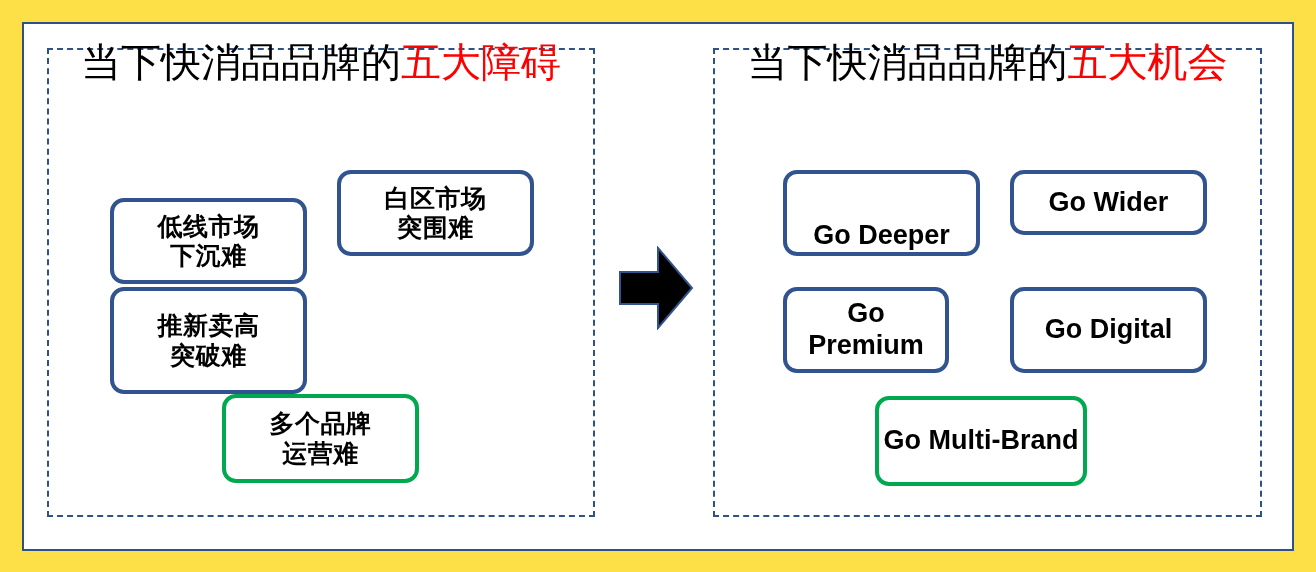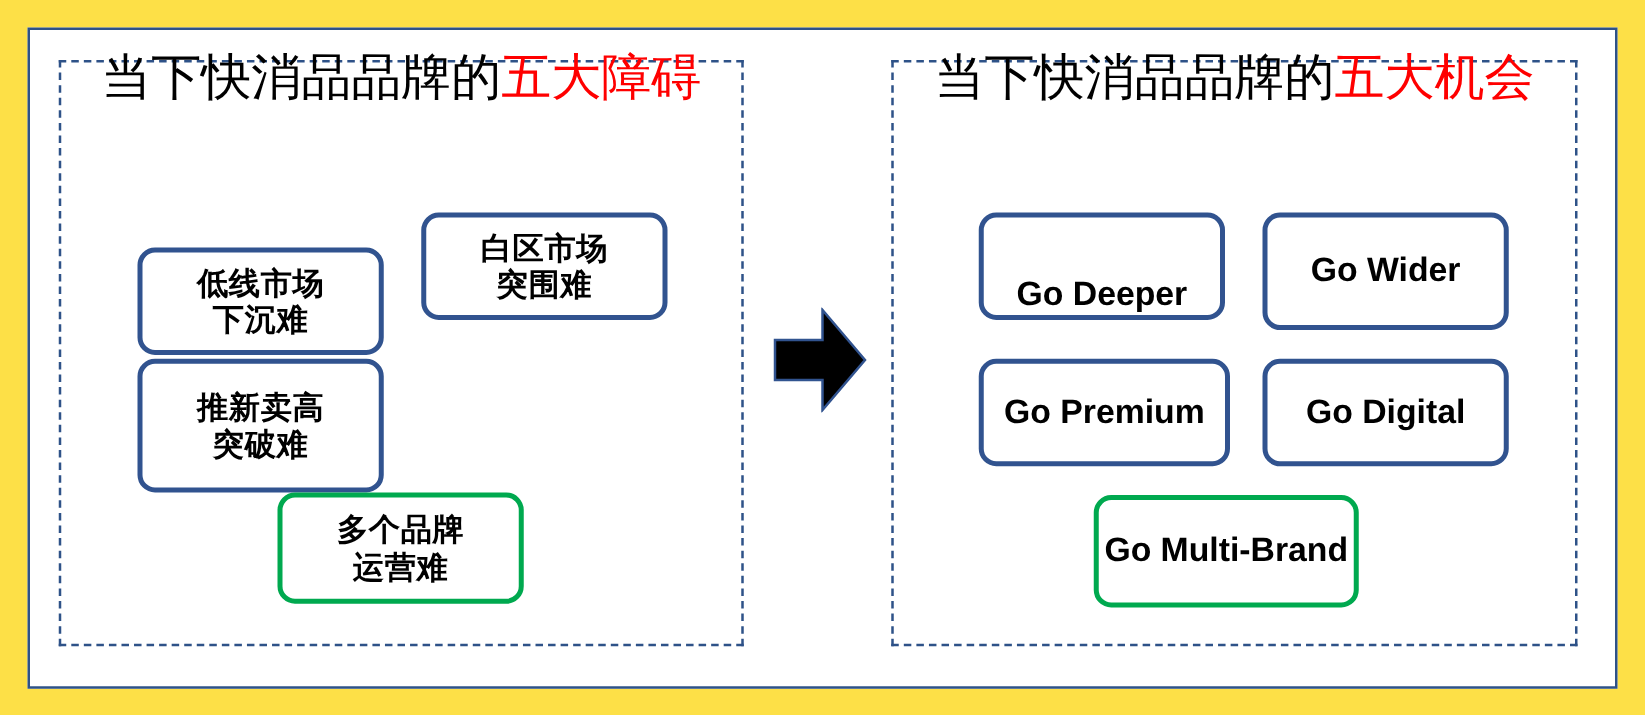--- a/index.html
+++ b/index.html
@@ -86,22 +86,22 @@
 
   
   .c-l-r1c1 { left: 110px; top: 170px; width: 197px; height: 86px; margin-top: 28px; }
   .c-l-r1c2 { left: 337px; top: 170px; width: 197px; height: 86px; }
   .c-l-r2c1 { left: 110px; top: 287px; width: 197px; height: 107px; }
   .c-l-r2c2 { left: 337px; top: 287px; width: 197px; height: 86px; }
   .c-l-r3   { left: 222px; top: 394px; width: 197px; height: 89px; }
 
   
   .c-r-r1c1 { left: 783px; top: 170px; width: 197px; height: 86px; align-items: flex-end; }
-  .c-r-r1c2 { left: 1010px; top: 170px; width: 197px; height: 94px; }
-  .c-r-r2c1 { left: 783px; top: 287px; width: 201px; height: 86px; }
+  .c-r-r1c2 { left: 1010px; top: 170px; width: 197px; height: 65px; }
+  .c-r-r2c1 { left: 783px; top: 287px; width: 166px; height: 86px; }
   .c-r-r2c2 { left: 1010px; top: 287px; width: 197px; height: 86px; }
   .c-r-r3   { left: 875px; top: 396px; width: 212px; height: 90px; }
 
   
   .arrow {
     position: absolute;
     left: 618px;
     top: 246px;
     width: 76px;
     height: 84px;

